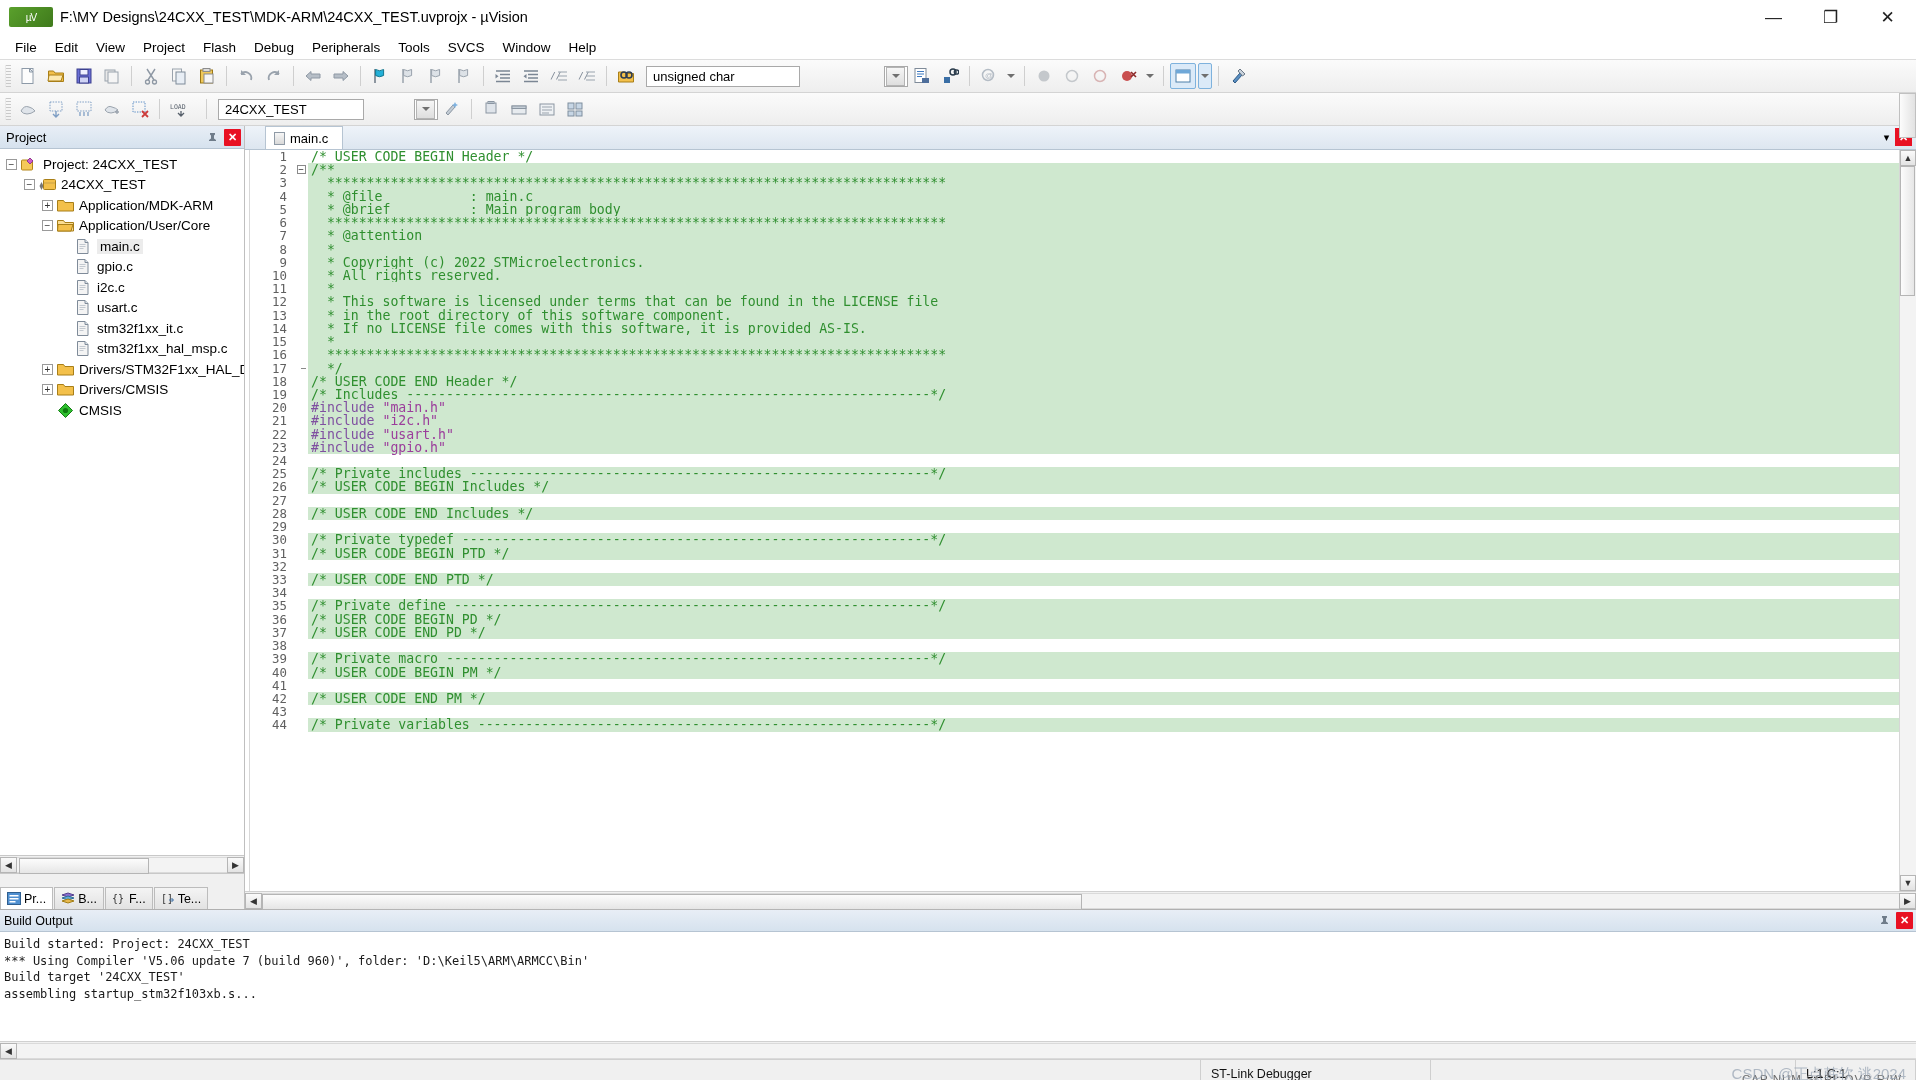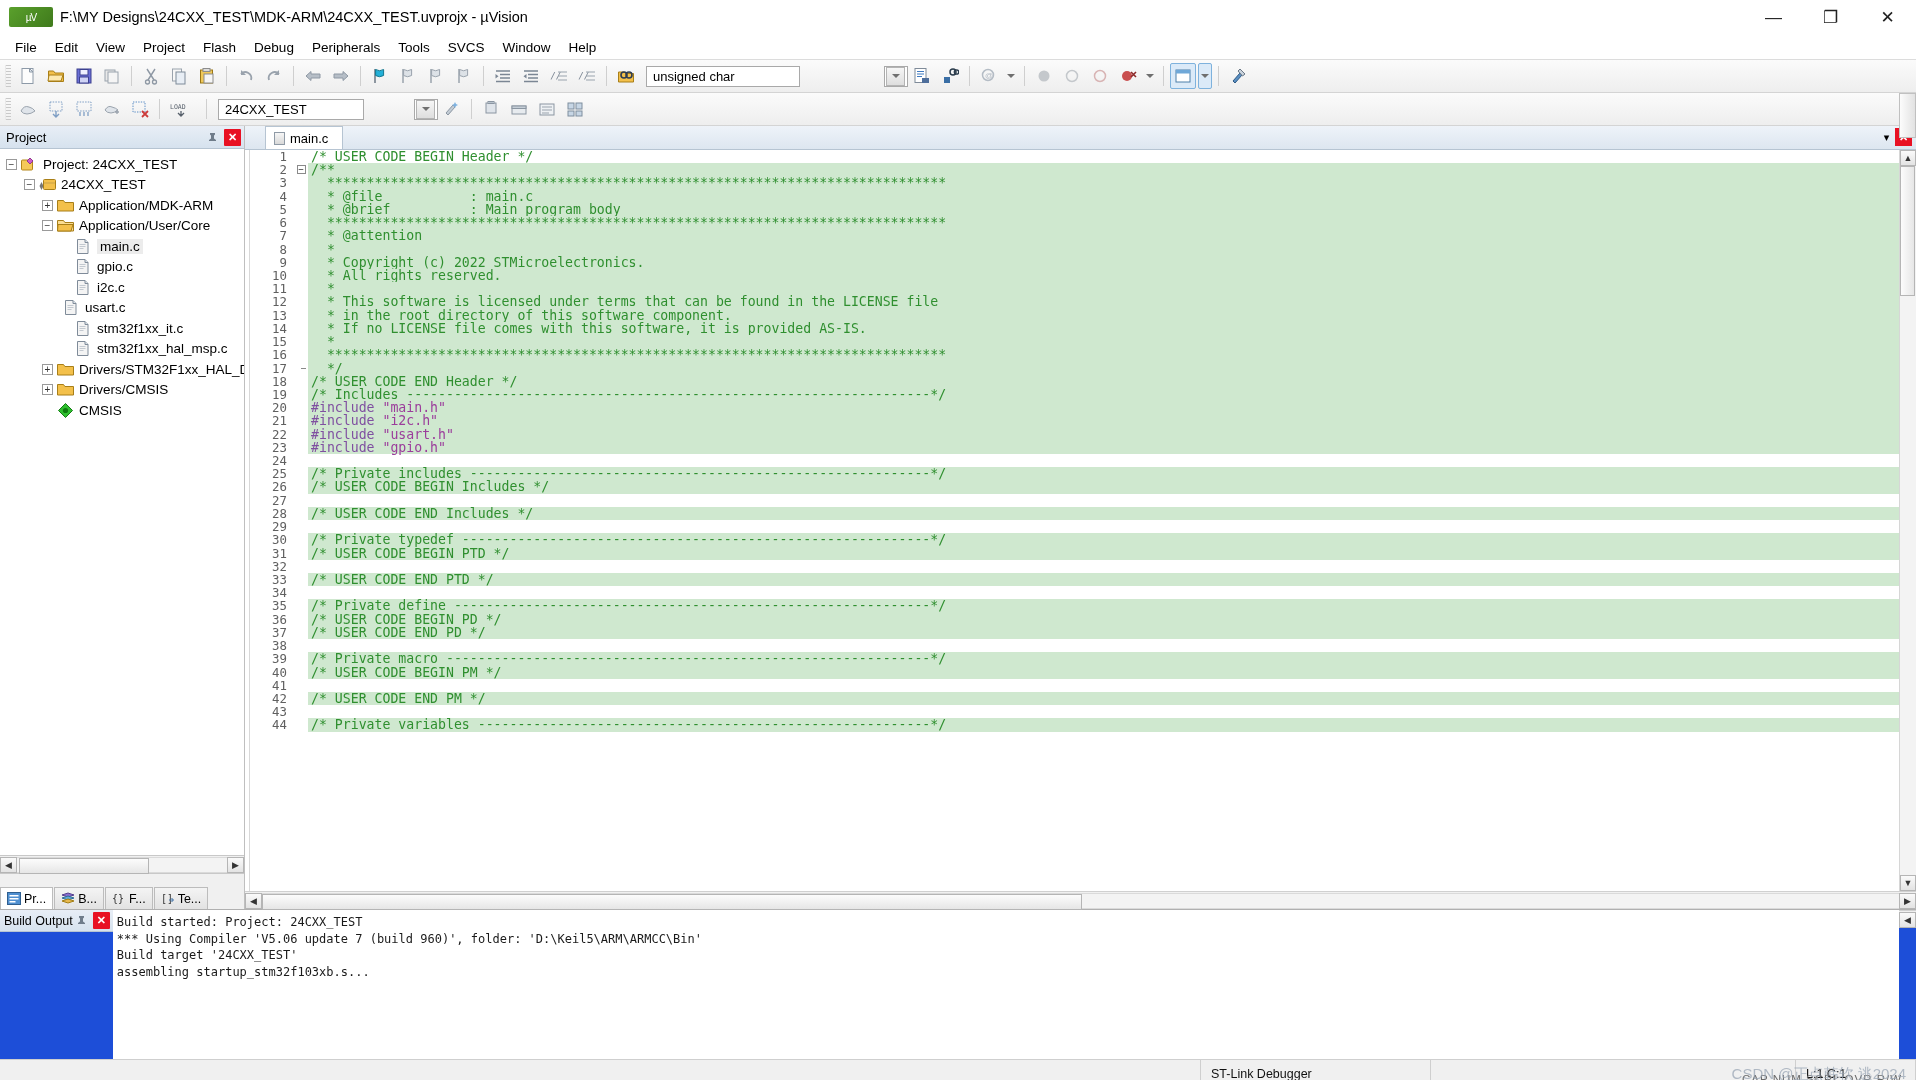--- a/index.html
+++ b/index.html
@@ -299,21 +299,21 @@
   #ed-hscroll {
     height: 18px; display: flex; align-items: center; background: #f0f0f0;
     border-top: 1px solid #d0d0d0;
   }
   #ed-hscroll .hthumb { position:absolute; left:0; top:0; height:16px; width:820px; background:linear-gradient(#fcfcfc,#e6e6e6); border:1px solid #b5b5b5;}
 
   
   #build-pane {
     height: 150px;
     background: #1d4ed8;
-    display: flex; flex-direction: row;
+    display: flex; flex-direction: column;
     border-top: 1px solid #b0b0b0;
   }
   #build-header {
     height: 22px;
     display: flex; align-items: center;
     background: linear-gradient(#e8eef6,#d6e2ee);
     border-bottom: 1px solid #b6c4d2;
     font-size: 12.5px;
     padding-left: 4px;
   }
@@ -785,21 +785,21 @@
         </div>
         <div class="tnode" style="padding-left: 60px;">
           <span class="expander none"></span>
           <span class="ico-box"><svg width="17" height="15" viewBox="0 0 17 15">
               <path d="M2.5 0.5h7.5l3 3v11h-10.5z" fill="#f4f4f4" stroke="#7f8b99"></path>
               <path d="M10 0.5 v3 h3" fill="#dde3ea" stroke="#7f8b99"></path>
               <path d="M4.5 5.5h6M4.5 7.5h6M4.5 9.5h4" stroke="#c3c9d0"></path>
             </svg></span>
           <span class="lbl">i2c.c</span>
         </div>
-        <div class="tnode" style="padding-left: 48px;">
+        <div class="tnode" style="padding-left: 60px;">
           <span class="expander none"></span>
           <span class="ico-box"><svg width="17" height="15" viewBox="0 0 17 15">
               <path d="M2.5 0.5h7.5l3 3v11h-10.5z" fill="#f4f4f4" stroke="#7f8b99"></path>
               <path d="M10 0.5 v3 h3" fill="#dde3ea" stroke="#7f8b99"></path>
               <path d="M4.5 5.5h6M4.5 7.5h6M4.5 9.5h4" stroke="#c3c9d0"></path>
             </svg></span>
           <span class="lbl">usart.c</span>
         </div>
         <div class="tnode" style="padding-left: 60px;">
           <span class="expander none"></span>

